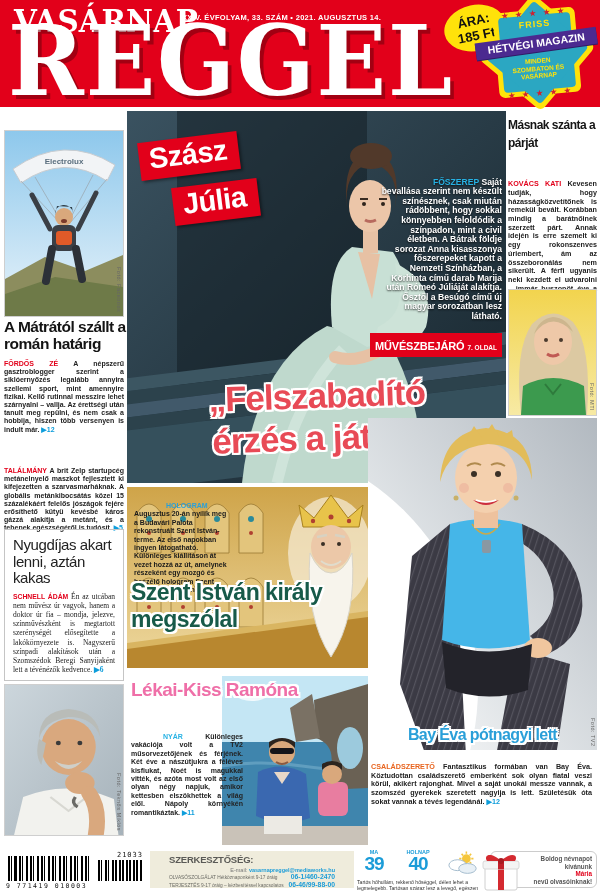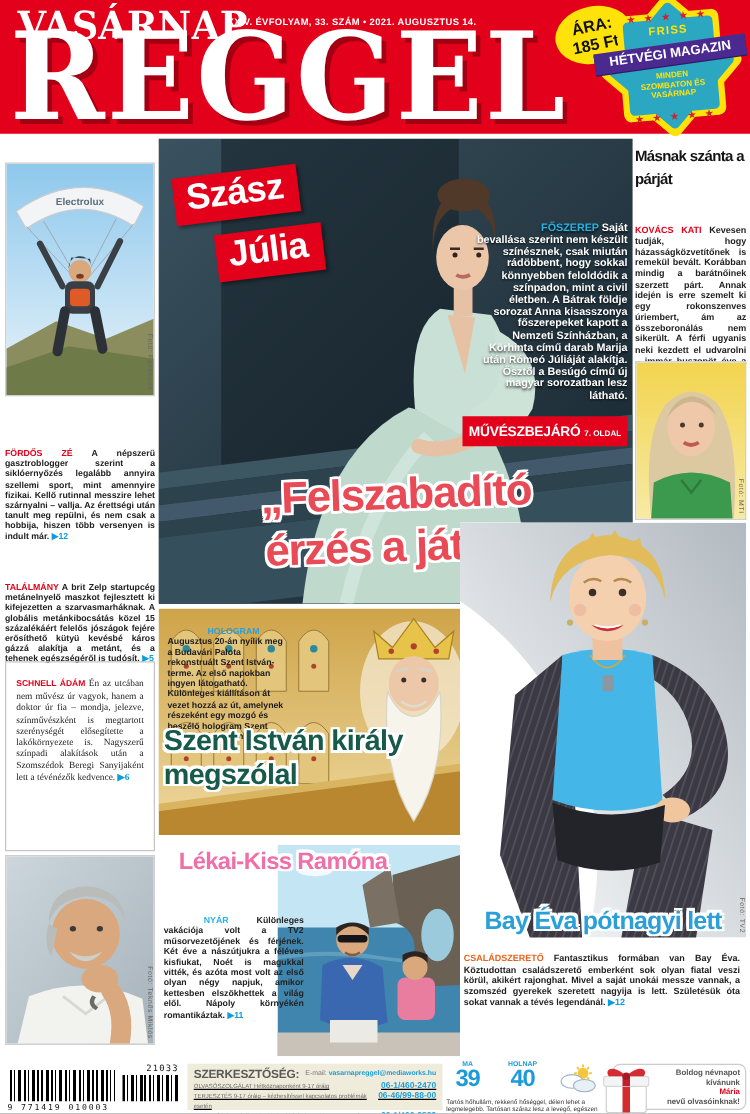--- a/index.html
+++ b/index.html
@@ -79,44 +79,44 @@
   .kb{left:508px;top:173px;width:89px;font-size:7.2px;line-height:8.7px;}
   .kphoto{left:508px;top:289px;width:89px;height:127px;}
   
   .stephen{left:127px;top:487px;width:251px;height:181px;overflow:hidden;background:#d8b765;}
   .holo{position:absolute;left:7px;top:8px;width:95px;font-size:7px;line-height:8.4px;
         color:#1b1b1b;text-align:left;font-weight:bold;}
   .sth{position:absolute;left:4px;top:92px;width:235px;font-weight:bold;font-size:23px;
        line-height:27px;color:#175a49;letter-spacing:-.5px;}
   
   .lekai{left:127px;top:676px;width:241px;height:169px;background:#fff;overflow:hidden;}
-  .lkh{position:absolute;left:16px;top:3px;width:235px;font-weight:bold;font-size:19px;
+  .lkh{position:absolute;left:4px;top:3px;width:235px;font-weight:bold;font-size:19px;
        line-height:21px;color:#ef6fa8;letter-spacing:-.5px;}
   .lkb{position:absolute;left:4px;top:50px;width:112px;font-size:7px;line-height:8.4px;
        color:#222;text-align:justify;font-weight:bold;}
   .lkb .lead{color:#27b2e4;}
   .lkphoto{position:absolute;right:0;top:0;width:146px;height:169px;}
   
   .bay{left:368px;top:418px;width:229px;height:427px;background:#fff;overflow:hidden;}
   .bayphoto{position:absolute;left:0;top:0;width:229px;height:332px;}
   .bayh{position:absolute;left:0;top:308px;width:229px;text-align:center;font-weight:bold;
-        font-size:20px;color:#2a9fd8;letter-spacing:-.6px;}
+        font-size:16px;color:#2a9fd8;letter-spacing:-.6px;}
   .bayb{position:absolute;left:3px;top:338px;width:221px;font-size:7.2px;line-height:8.6px;
         color:#222;text-align:justify;font-weight:bold;}
   
   .f-bars{left:8px;top:856px;width:84px;height:25px;background:
      repeating-linear-gradient(90deg,#000 0 1.5px,#fff 1.5px 3px,#000 3px 4px,#fff 4px 6.5px,#000 6.5px 9px,#fff 9px 11px);}
   .f-num{left:6px;top:882px;width:90px;font-family:"DejaVu Sans Mono",monospace;font-size:6.5px;
          letter-spacing:1.5px;color:#111;}
   .f-code{left:97px;top:851px;width:46px;text-align:right;font-family:"DejaVu Sans Mono",monospace;
           font-size:7px;color:#111;letter-spacing:1px;}
   .f-bars2{left:98px;top:860px;width:45px;height:21px;background:
      repeating-linear-gradient(90deg,#000 0 2px,#fff 2px 3.5px,#000 3.5px 4.5px,#fff 4.5px 7px);}
-  .f-edit{left:150px;top:851px;width:204px;height:37px;background:#efecdc;padding:3px 5px;
-          box-sizing:border-box;text-decoration:underline;}
+  .f-edit{left:150px;top:851px;width:204px;height:37px;background:#efecdc;padding:3px 19px;
+          box-sizing:border-box;}
   .f-et{font-size:9.5px;color:#5a5a56;font-weight:bold;letter-spacing:-.2px;float:left;}
   .f-email{float:right;font-size:5.5px;color:#777;margin-top:2px;}
   .f-email b{color:#1b9cd8;}
   .f-row{clear:both;display:flex;justify-content:space-between;align-items:baseline;line-height:7.4px;}
   .f-row .lab{font-size:4.8px;color:#6a6a64;}
   .f-row .ph{font-size:6.8px;color:#1b9cd8;font-weight:bold;white-space:nowrap;margin-left:3px;}
   .f-weather{left:357px;top:849px;width:134px;height:40px;}
   .w-col{position:absolute;top:0;text-align:center;}
   .w-lab{font-size:5.5px;font-weight:bold;color:#1b9cd8;}
   .w-temp{font-size:19px;font-weight:bold;color:#1b9cd8;line-height:17px;letter-spacing:-1px;}
@@ -181,29 +181,31 @@
       <circle cx="59" cy="86" r="9" fill="#d9a87c"></circle>
       <path d="M50,84 a9,9 0 0 1 18,-2 l-1,-6 -15,-1 z" fill="#31404a"></path>
       <ellipse cx="59" cy="90" rx="3" ry="2" fill="#7a3a2a"></ellipse>
       <rect x="47" y="94" width="24" height="26" rx="6" fill="#3a3f46"></rect>
       <rect x="51" y="100" width="16" height="14" rx="3" fill="#e05a28"></rect>
       <path d="M47,118 L41,150 M71,118 L77,148" stroke="#2c3138" stroke-width="8" stroke-linecap="round"></path>
     </svg>
     <div class="abs vcap cap-r">Fotó: Facebook</div>
   </div>
 
+  <div class="abs hl lh1">A Mátrától szállt a román határig</div>
   <p class="abs body lb1">
     <span class="lead">FÖRDŐS ZÉ</span><span>A népszerű gasztroblogger szerint a siklóernyőzés legalább annyira szellemi sport, mint amennyire fizikai. Kellő rutinnal messzire lehet szárnyalni – vallja. Az érettségi után tanult meg repülni, és nem csak a hobbija, hiszen több versenyen is indult már.</span><span class="pref">▶12</span>
   </p>
 
   <p class="abs body lb2">
     <span class="lead">TALÁLMÁNY</span><span>A brit Zelp startupcég metánelnyelő maszkot fejlesztett ki kifejezetten a szarvasmarháknak. A globális metánkibocsátás közel 15 százalékáért felelős jószágok fejére erősíthető kütyü kevésbé káros gázzá alakítja a metánt, és a tehenek egészségéről is tudósít.</span><span class="pref">▶5</span>
   </p>
 
   <div class="abs lbox">
+    <div class="lh3">Nyugdíjas akart lenni, aztán kakas</div>
     <p class="lb3" style="margin:5px 0 0 0;">
       <span class="lead">SCHNELL ÁDÁM</span><span>Én az utcában nem művész úr vagyok, hanem a doktor úr fia – mondja, jelezve, színművészként is megtartott szerénységét elősegítette a lakókörnyezete is. Nagyszerű színpadi alakítások után a Szomszédok Beregi Sanyijaként lett a tévénézők kedvence.</span><span class="pref">▶6</span>
     </p>
   </div>
 
   <div class="abs photo lphoto2">
     <svg width="118" height="150" viewBox="0 0 104 150" preserveAspectRatio="none">
       <defs>
           <linearGradient id="bgs" x1="0" y1="0" x2="1" y2="1">
         <stop offset="0" stop-color="#ccd6dc"></stop>

